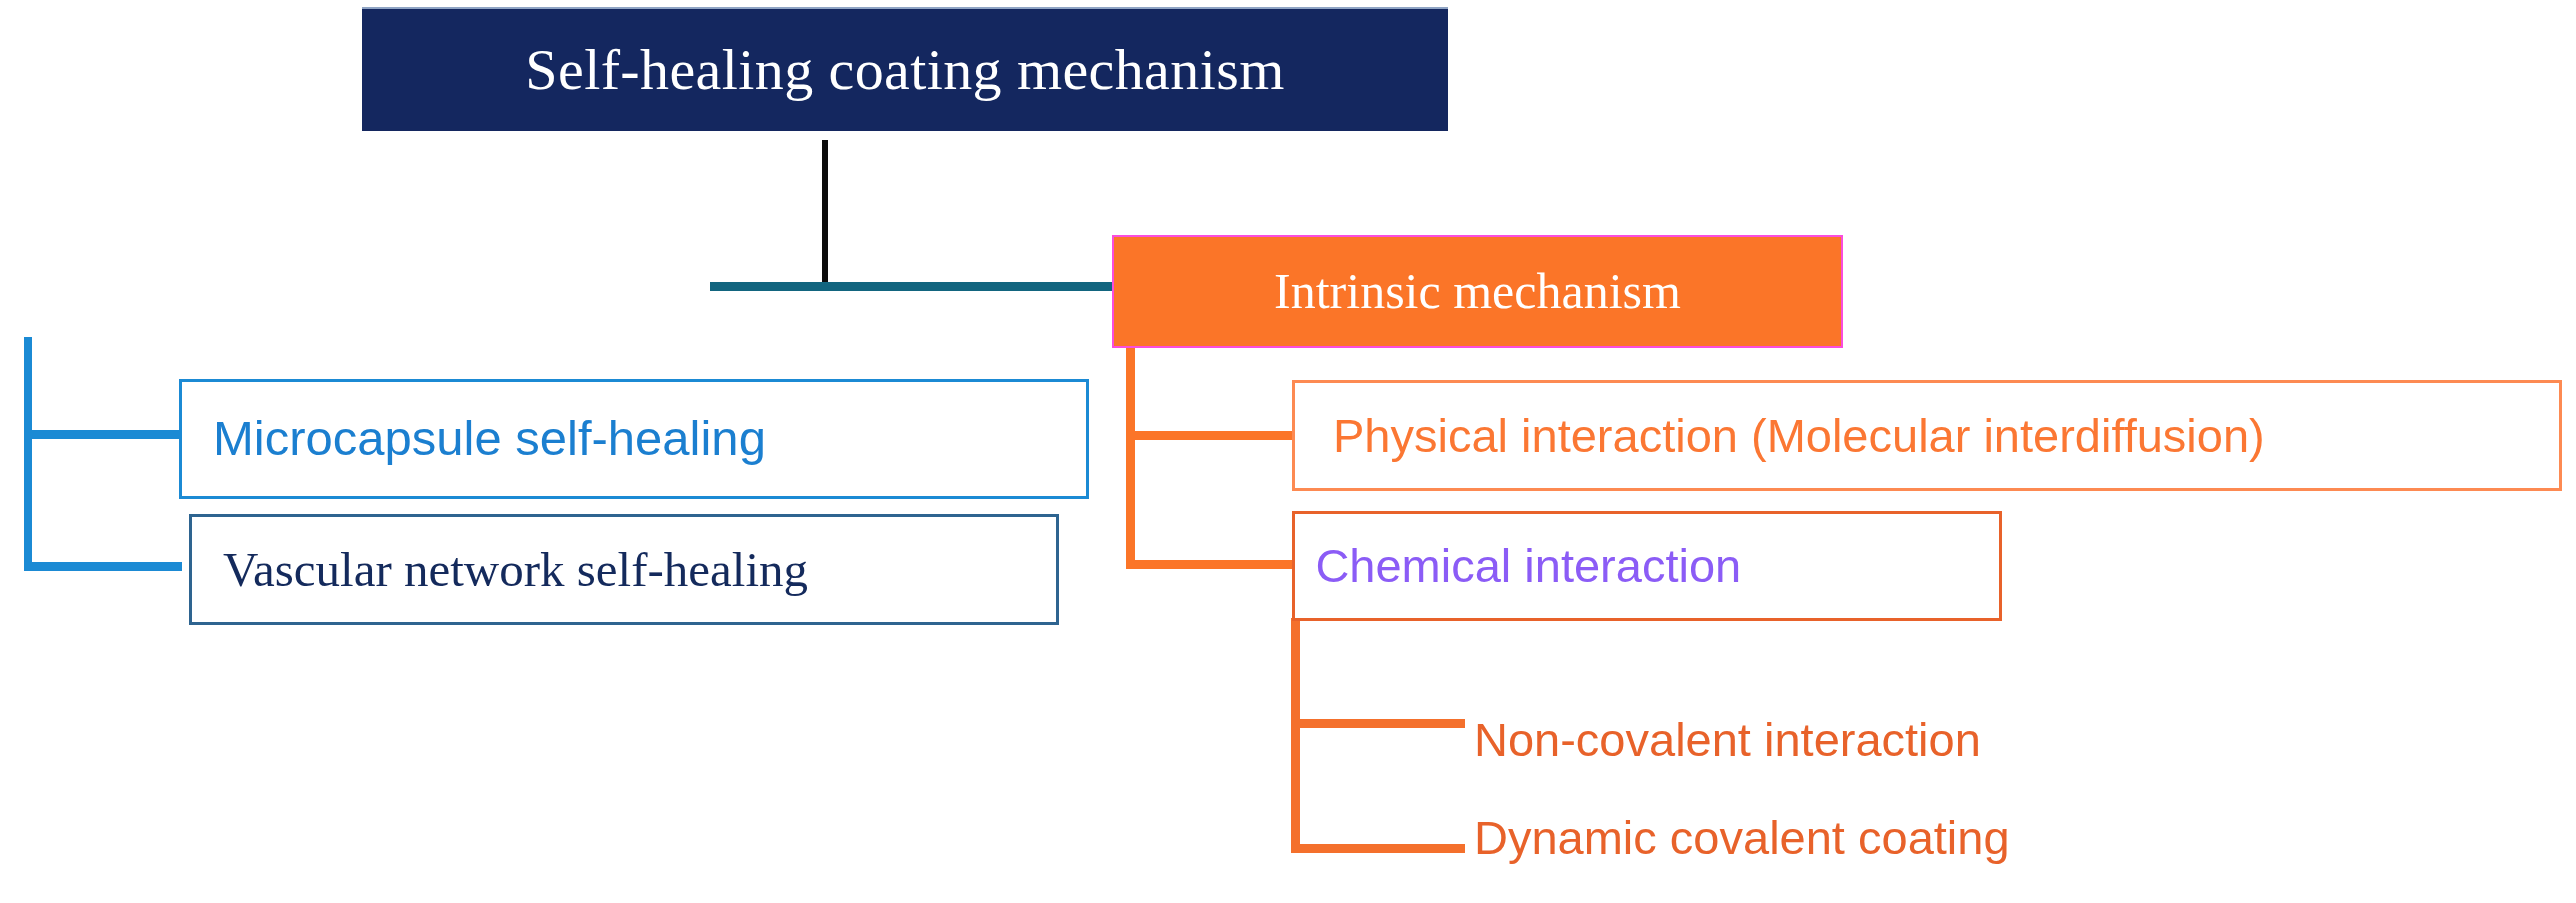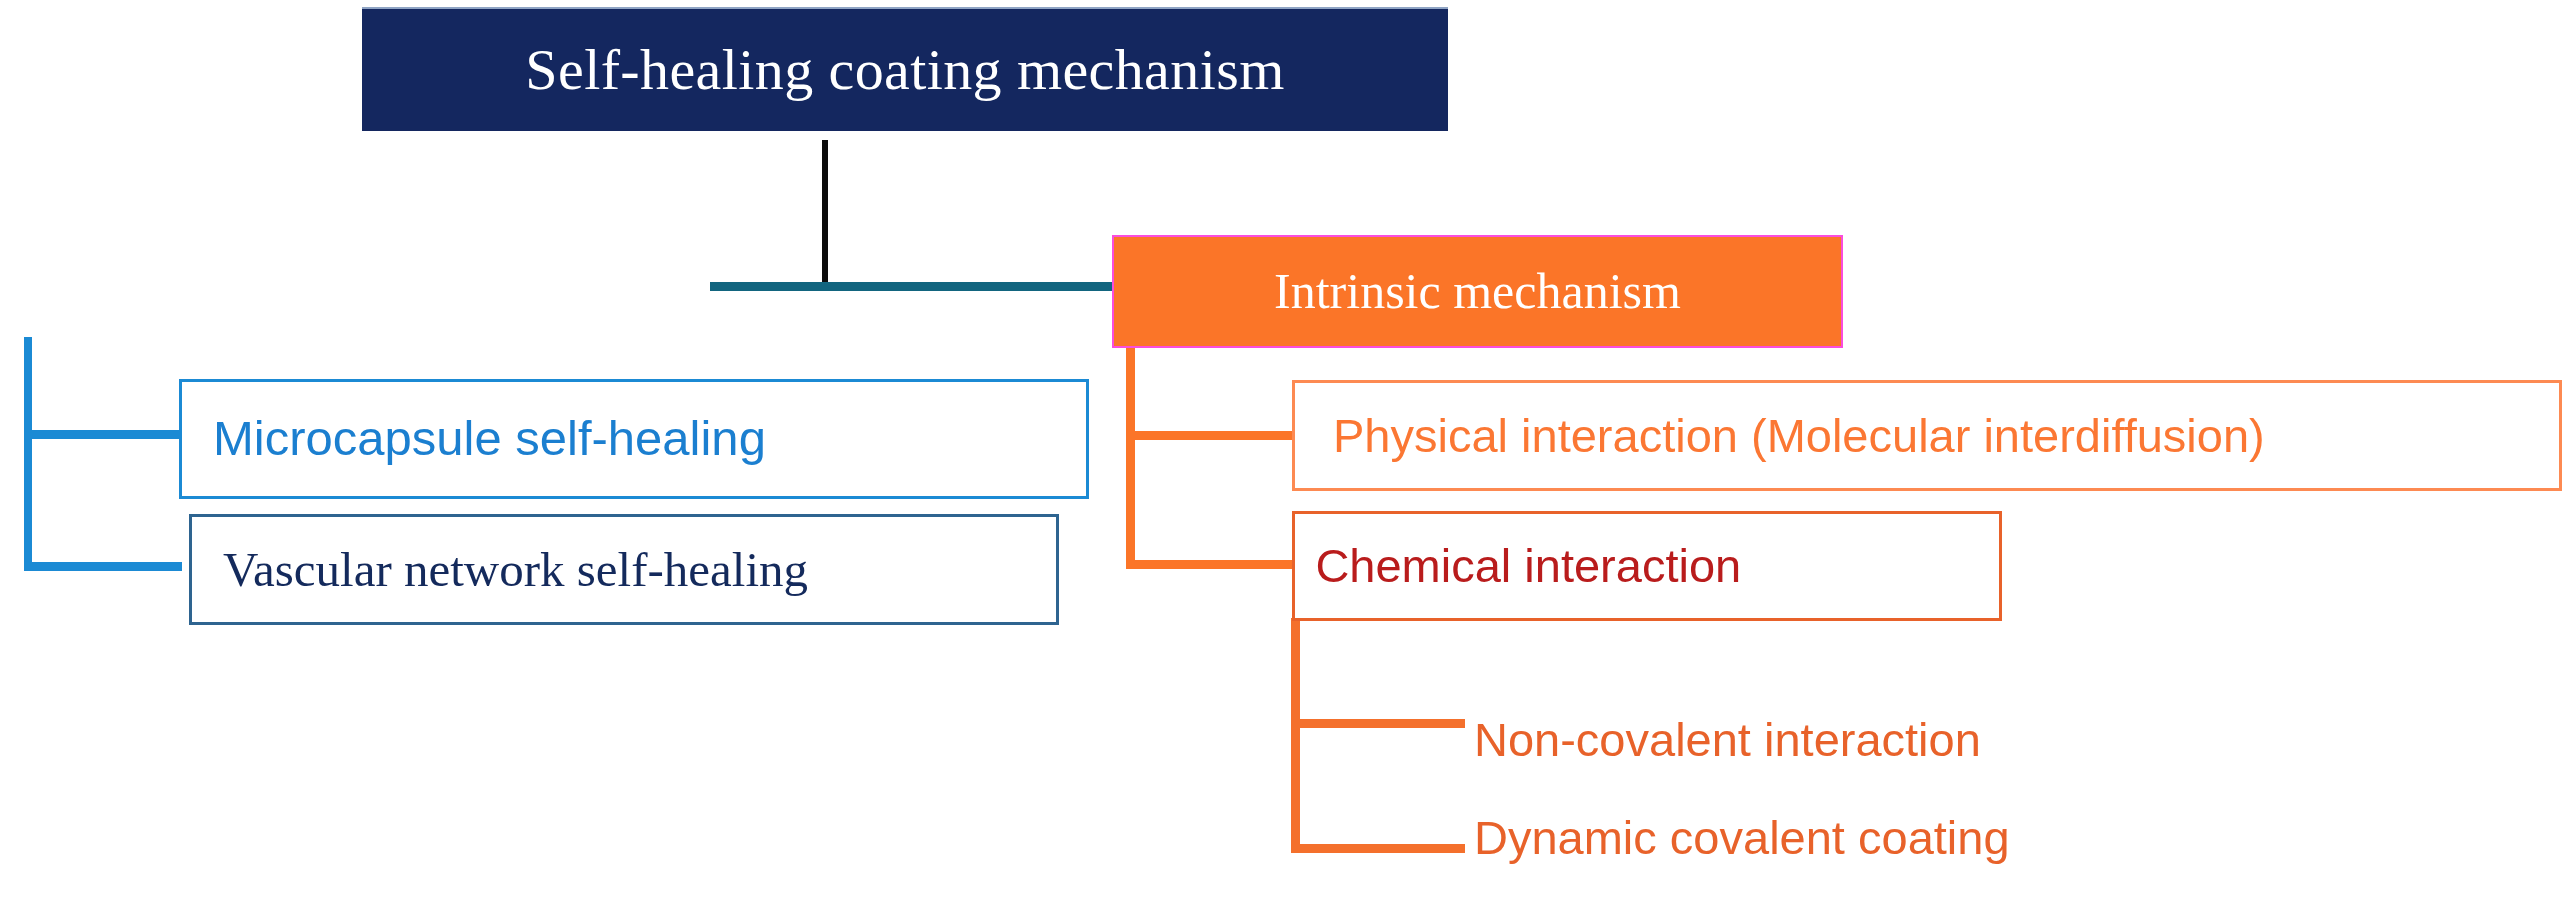--- a/index.html
+++ b/index.html
@@ -106,21 +106,21 @@
     font-size: 47px;
     padding-left: 38px;
   }
   .n-chemical {
     left: 1292px;
     top: 511px;
     width: 710px;
     height: 110px;
     background: #ffffff;
     border: 3.1px solid #e8622a;
-    color: #b91c1c;
+    color: #8b5cf6;
     font-family: "Liberation Sans", sans-serif;
     font-size: 47px;
     padding-left: 20.4px;
   }
 
   
   .n-bare {
     position: absolute;
     white-space: nowrap;
     color: #e8622a;

